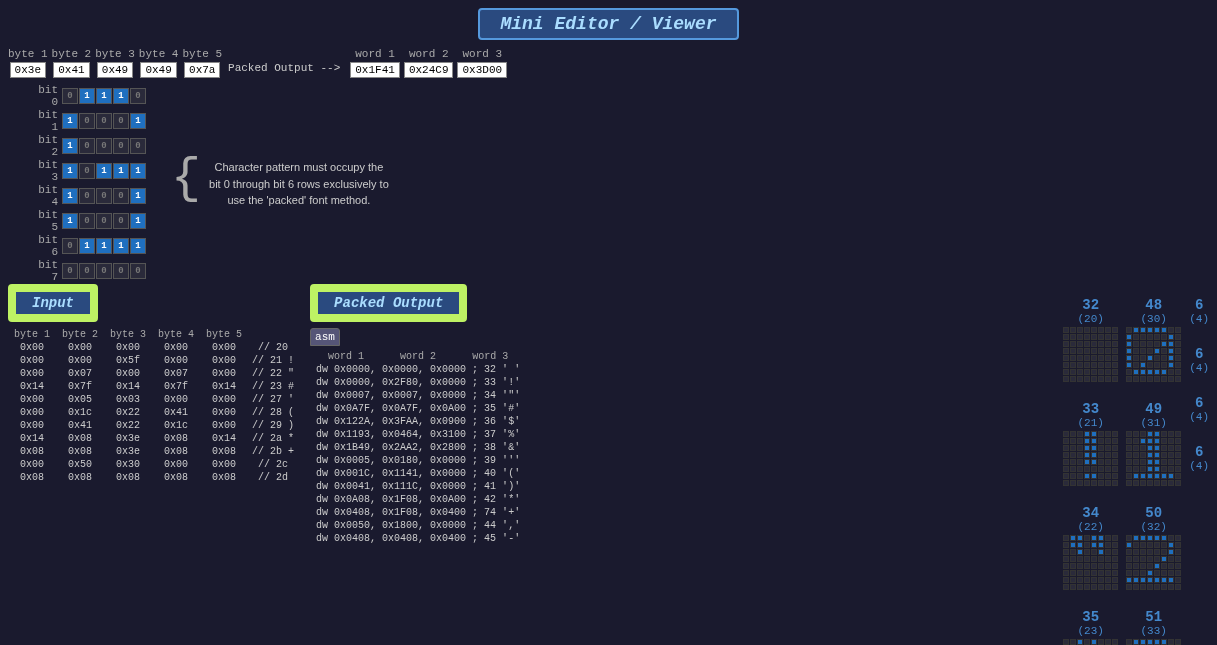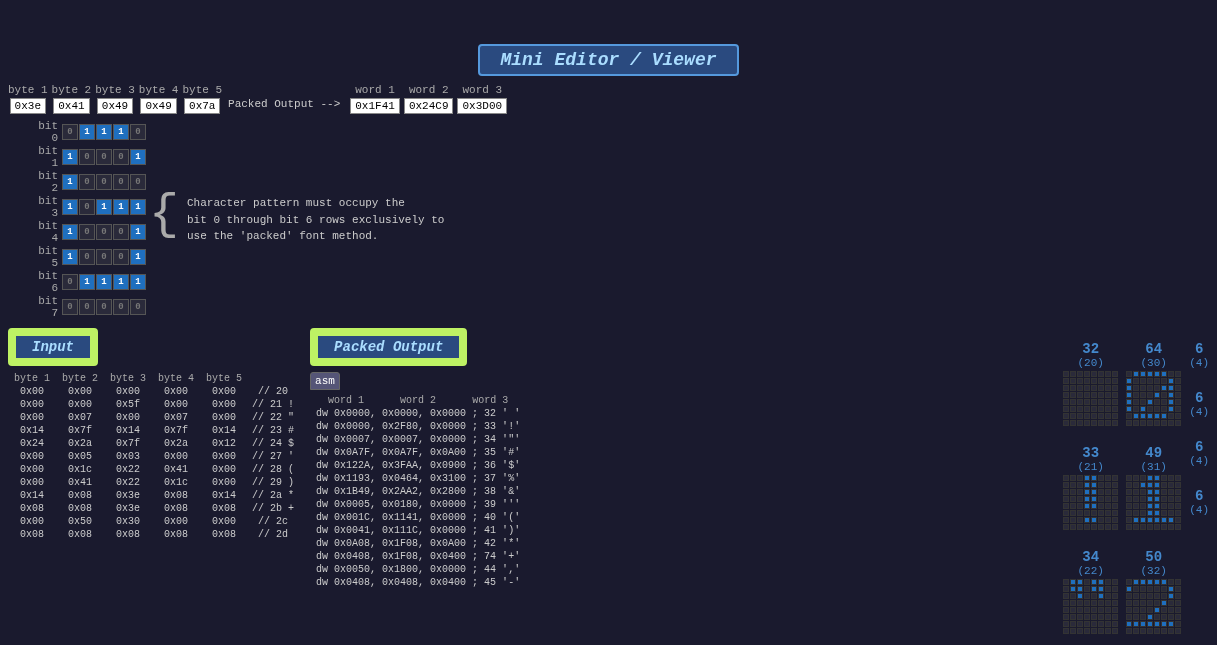--- a/index.html
+++ b/index.html
@@ -31,21 +31,20 @@
     }
     .title-box {
       background: #2a4a7f;
       border: 2px solid #5599dd;
       border-radius: 4px;
       padding: 4px 20px;
       font-style: italic;
       font-size: 18px;
       color: #aaddff;
       font-weight: bold;
-      margin-top: 36px;
     }
 
     
     .top-section {
       display: flex;
       align-items: flex-end;
       margin-bottom: 6px;
       gap: 6px;
     }
     .byte-labels {
@@ -79,22 +78,22 @@
     .word-group {
       display: flex;
       align-items: flex-end;
       gap: 4px;
       margin-left: 4px;
     }
 
     
     .middle-section {
       display: flex;
-      gap: 2px;
-      margin-bottom: 8px;
+      gap: 24px;
+      margin-bottom: 0;
     }
 
     
     .bit-grid-area {
       display: flex;
       flex-direction: column;
       margin-left: 20px;
     }
     .bit-row {
       display: flex;
@@ -135,21 +134,22 @@
     .curly-bracket {
       font-size: 50px;
       color: #aaaaaa;
       line-height: 1;
       margin-top: -10px;
     }
     .annotation-text {
       font-size: 11px;
       color: #cccccc;
       line-height: 1.5;
-      font-family: Liberation Mono, monospace;
+      font-family: Liberation Sans, sans-serif;
+      text-align: center;
     }
 
     
     .bottom-section {
       display: flex;
       gap: 12px;
       flex: 1;
     }
 
     .input-section {
@@ -448,28 +448,20 @@
             </tr>
             <tr>
               <td>0x14</td>
               <td>0x7f</td>
               <td>0x14</td>
               <td>0x7f</td>
               <td>0x14</td>
               <td class="comment-col">// 23 #</td>
             </tr>
             <tr>
-              <td>0x24</td>
-              <td>0x2a</td>
-              <td>0x7f</td>
-              <td>0x2a</td>
-              <td>0x12</td>
-              <td class="comment-col">// 24 $</td>
-            </tr>
-            <tr>
               <td>0x00</td>
               <td>0x05</td>
               <td>0x03</td>
               <td>0x00</td>
               <td>0x00</td>
               <td class="comment-col">// 27 '</td>
             </tr>
             <tr>
               <td>0x00</td>
               <td>0x1c</td>
@@ -860,21 +852,21 @@
               <div class="px"></div>
               <div class="px"></div>
               <div class="px"></div>
               <div class="px"></div>
               <div class="px"></div>
             </div>
           </div>
         </div>
         <div class="char-column">
           <div class="char-block">
-            <div class="char-number">64</div>
+            <div class="char-number">48</div>
             <div class="char-sub">(30)</div>
             <div class="pixel-grid">
               <div class="px"></div>
               <div class="px px-on"></div>
               <div class="px px-on"></div>
               <div class="px px-on"></div>
               <div class="px px-on"></div>
               <div class="px px-on"></div>
               <div class="px"></div>
               <div class="px"></div>

